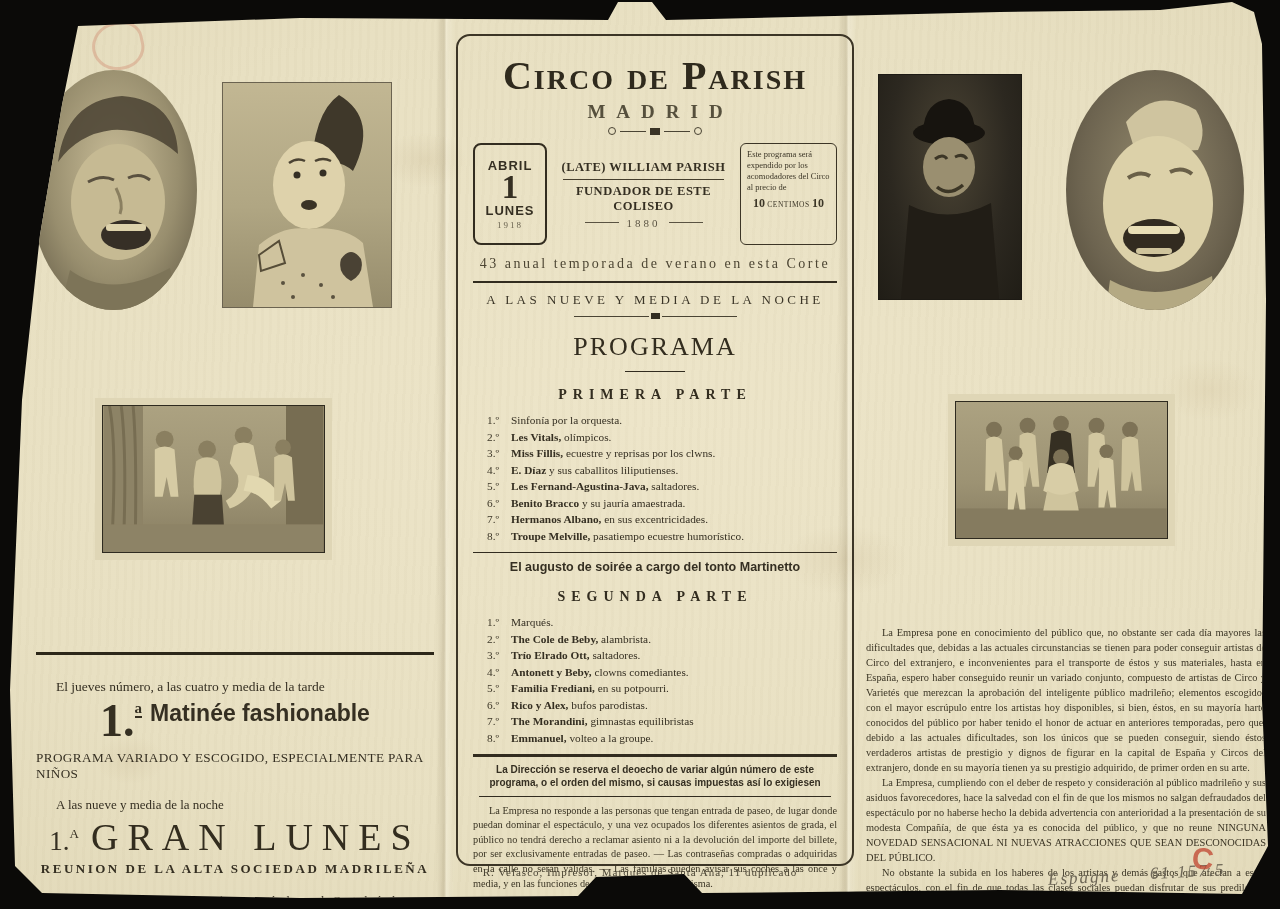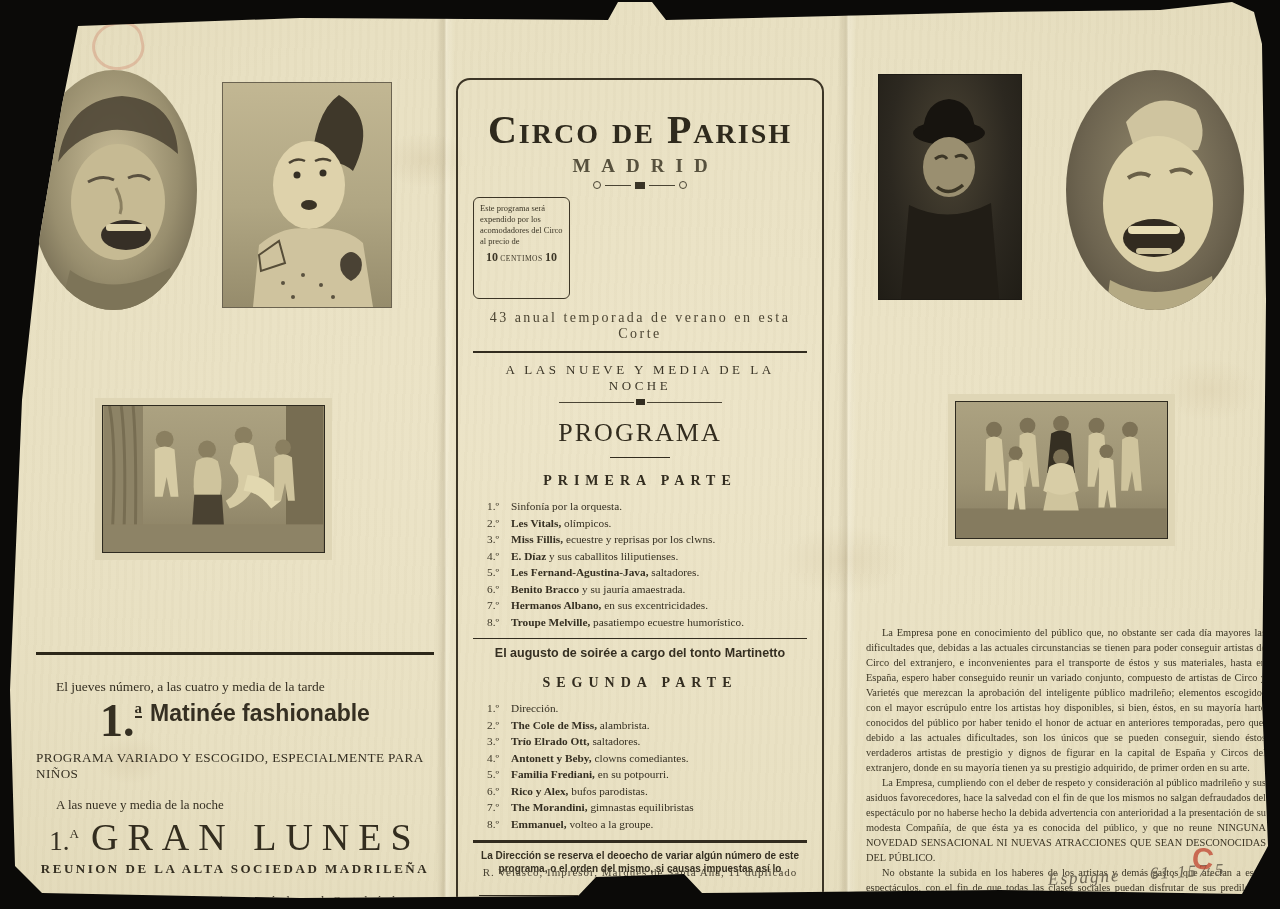--- a/index.html
+++ b/index.html
@@ -34,22 +34,22 @@
     background:radial-gradient(ellipse at 50% 35%,#4b4434 0%,#2c2820 60%,#201d16 100%);}
   .ph-r2{left:1066px;top:70px;width:178px;height:240px;
     background:radial-gradient(ellipse at 50% 45%,#93896c 0%,#6d6450 60%,#4e4736 100%);}
   .framed{background:#dfd6b6;padding:7px;box-sizing:border-box;}
   .ph-l3{left:95px;top:398px;width:237px;height:162px;}
   .ph-r3{left:948px;top:394px;width:227px;height:152px;}
   .framed .inner{width:100%;height:100%;border:1px solid #2e2a1f;box-sizing:border-box;overflow:hidden;
     background:linear-gradient(180deg,#aca281 0%,#9c9273 60%,#867c60 100%);}
   .photo svg,.inner svg{display:block;width:100%;height:100%;}
   
-  .program{position:absolute;left:456px;top:34px;width:368px;height:832px;box-sizing:border-box;
-    border:2px solid #3c3526;border-radius:14px;padding:18px 15px;text-align:center;margin-top:44px;}
+  .program{position:absolute;left:456px;top:34px;width:398px;height:832px;box-sizing:border-box;
+    border:2px solid #3c3526;border-radius:14px;padding:8px 15px;text-align:center;}
   .title{margin:12px 0 0;font-variant:small-caps;font-weight:bold;font-size:40px;
     letter-spacing:2px;color:#2f2a1d;line-height:1;}
   .city{margin-top:5px;font-size:19px;letter-spacing:11px;color:#56503d;font-weight:bold;text-indent:11px;}
   .orn{display:flex;align-items:center;justify-content:center;gap:4px;margin-top:4px;}
   .orn .dot{width:6px;height:6px;border:1px solid #4a4434;border-radius:50%;}
   .orn .bar{width:10px;height:7px;background:#3a3426;}
   .orn .ln{width:26px;height:1px;background:#4a4434;}
   .head-row{display:flex;align-items:stretch;gap:8px;margin-top:8px;height:102px;}
   .date-box{width:74px;border:2px solid #332d20;border-radius:8px;display:flex;flex-direction:column;
     justify-content:center;align-items:center;padding:2px 0;box-sizing:border-box;}
@@ -241,20 +241,36 @@
       <h1 class="title">Circo de Parish</h1>
       <div class="city">MADRID</div>
       <div class="orn">
         <span class="dot"></span>
           <span class="ln"></span>
           <span class="bar"></span>
           <span class="ln"></span>
           <span class="dot"></span>
       </div>
       <div class="head-row">
+        <div class="date-box">
+          <div class="db-month">ABRIL</div>
+          <div class="db-day">1</div>
+          <div class="db-week">LUNES</div>
+          <div class="db-year">1918</div>
+        </div>
+        <div class="founder">
+          <div class="f">(LATE) WILLIAM PARISH</div>
+          <div class="hl"></div>
+          <div class="f">FUNDADOR DE ESTE COLISEO</div>
+          <div class="f-year">
+            <i></i>
+              <span>1880</span>
+              <i></i>
+          </div>
+        </div>
         <div class="price-box">
           <span>Este programa será expendido por los acomodadores del Circo al precio de</span>
           <div class="price-line">
             <b>10</b>
             <span>CENTIMOS</span>
             <b>10</b>
           </div>
         </div>
       </div>
       <div class="season">43 anual temporada de verano en esta Corte</div>
@@ -310,25 +326,25 @@
             <span>pasatiempo ecuestre humorístico.</span>
           </li>
       </ol>
       <div class="rule r-thin"></div>
       <p class="augusto">El augusto de soirée a cargo del tonto Martinetto</p>
       <h3 class="parte">SEGUNDA PARTE</h3>
       <ol class="acts">
         <li>
             <span class="act-num">1.º</span>
             <span class="act-name"></span>
-            <span>Dirección.</span>
+            <span>Marqués.</span>
           </li>
         <li>
             <span class="act-num">2.º</span>
-            <span class="act-name">The Cole de Miss, </span>
+            <span class="act-name">The Cole de Beby, </span>
             <span>alambrista.</span>
           </li>
         <li>
             <span class="act-num">3.º</span>
             <span class="act-name">Trío Elrado Ott, </span>
             <span>saltadores.</span>
           </li>
         <li>
             <span class="act-num">4.º</span>
             <span class="act-name">Antonett y Beby, </span>

